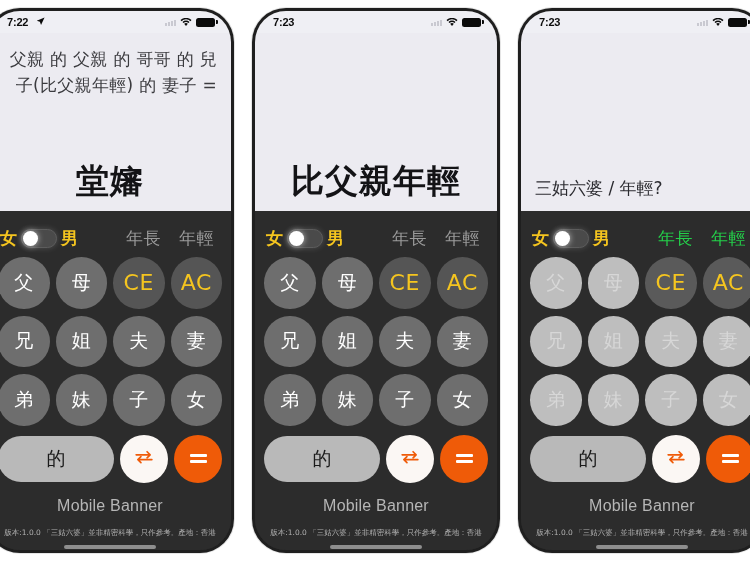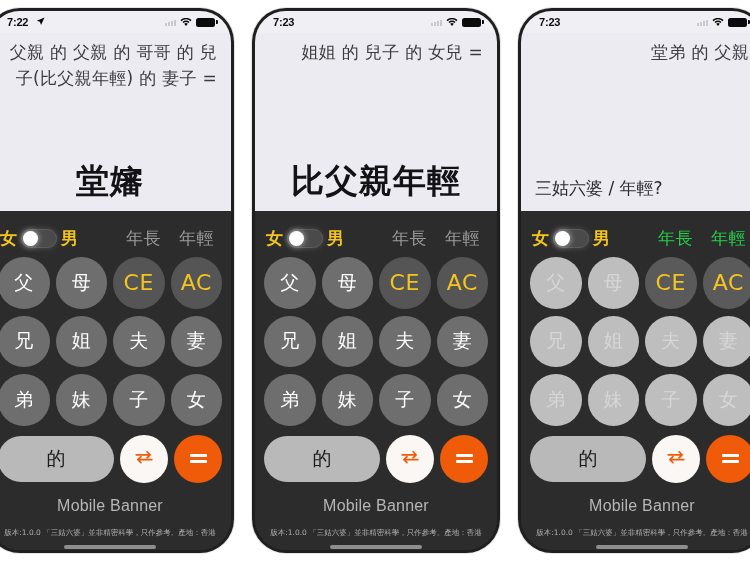--- a/index.html
+++ b/index.html
@@ -107,20 +107,21 @@
     position: relative;
   }
   .expr {
     text-align: right;
     color: #3b3b3f;
     font-size: 17px;
     line-height: 26px;
     font-family: "DejaVu Sans", "Liberation Sans", sans-serif;
     word-break: break-all;
     letter-spacing: 0.3px;
+    margin-top: 7px;
   }
   .result {
     margin-top: auto;
     text-align: center;
     color: #131316;
     font-size: 33px;
     font-weight: bold;
     line-height: 40px;
     letter-spacing: 1px;
     font-family: "DejaVu Sans", "Liberation Sans", sans-serif;
@@ -411,21 +412,20 @@
                 <path d="M7 9.2 L4.9 6.6 a3.2 3.2 0 0 1 4.2 0 Z" fill="#0b0b0b"></path>
                 <path d="M2.9 4.4 a6 6 0 0 1 8.2 0 l-1.2 1.3 a4.3 4.3 0 0 0-5.8 0 Z" fill="#0b0b0b"></path>
                 <path d="M0.6 2.1 a9.3 9.3 0 0 1 12.8 0 l-1.2 1.3 a7.6 7.6 0 0 0-10.4 0 Z" fill="#0b0b0b"></path>
               </svg>
           </span>
           <span class="batt"></span>
         </div>
       </div>
 
       <div class="display">
-        <div class="expr">姐姐 的 兒子 的 女兒 =</div>
         <div class="result">比父親年輕</div>
       </div>
 
       <div class="keypad">
         <div class="toprow">
           <div class="genderwrap">
             <span class="glabel">女</span>
             <span class="toggle">
                 <span class="knob"></span>
               </span>
@@ -501,21 +501,20 @@
                 <path d="M7 9.2 L4.9 6.6 a3.2 3.2 0 0 1 4.2 0 Z" fill="#0b0b0b"></path>
                 <path d="M2.9 4.4 a6 6 0 0 1 8.2 0 l-1.2 1.3 a4.3 4.3 0 0 0-5.8 0 Z" fill="#0b0b0b"></path>
                 <path d="M0.6 2.1 a9.3 9.3 0 0 1 12.8 0 l-1.2 1.3 a7.6 7.6 0 0 0-10.4 0 Z" fill="#0b0b0b"></path>
               </svg>
           </span>
           <span class="batt"></span>
         </div>
       </div>
 
       <div class="display q">
-        <div class="expr">堂弟 的 父親</div>
         <div class="prompt">三姑六婆 / 年輕?</div>
       </div>
 
       <div class="keypad dim active">
         <div class="toprow">
           <div class="genderwrap">
             <span class="glabel">女</span>
             <span class="toggle">
                 <span class="knob"></span>
               </span>

